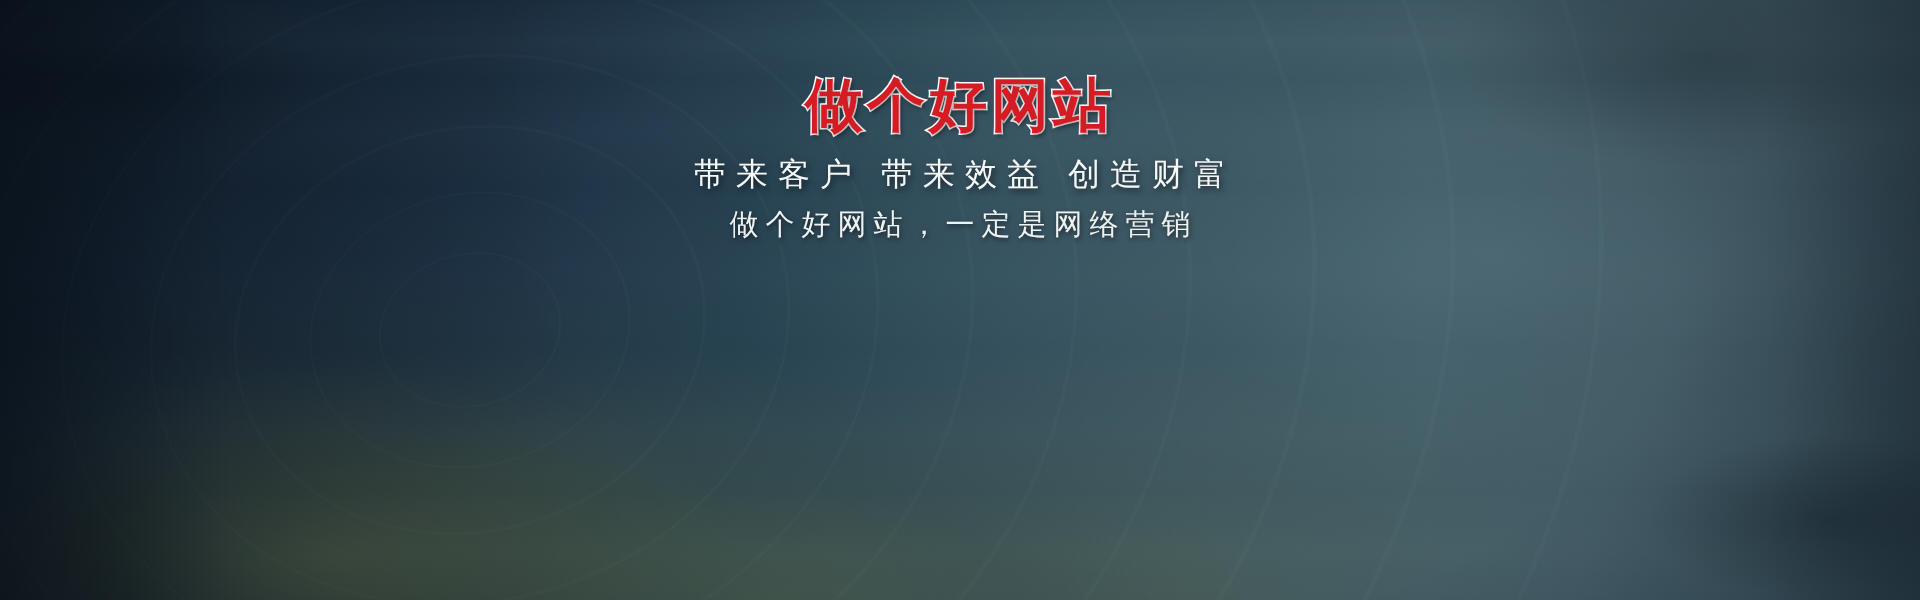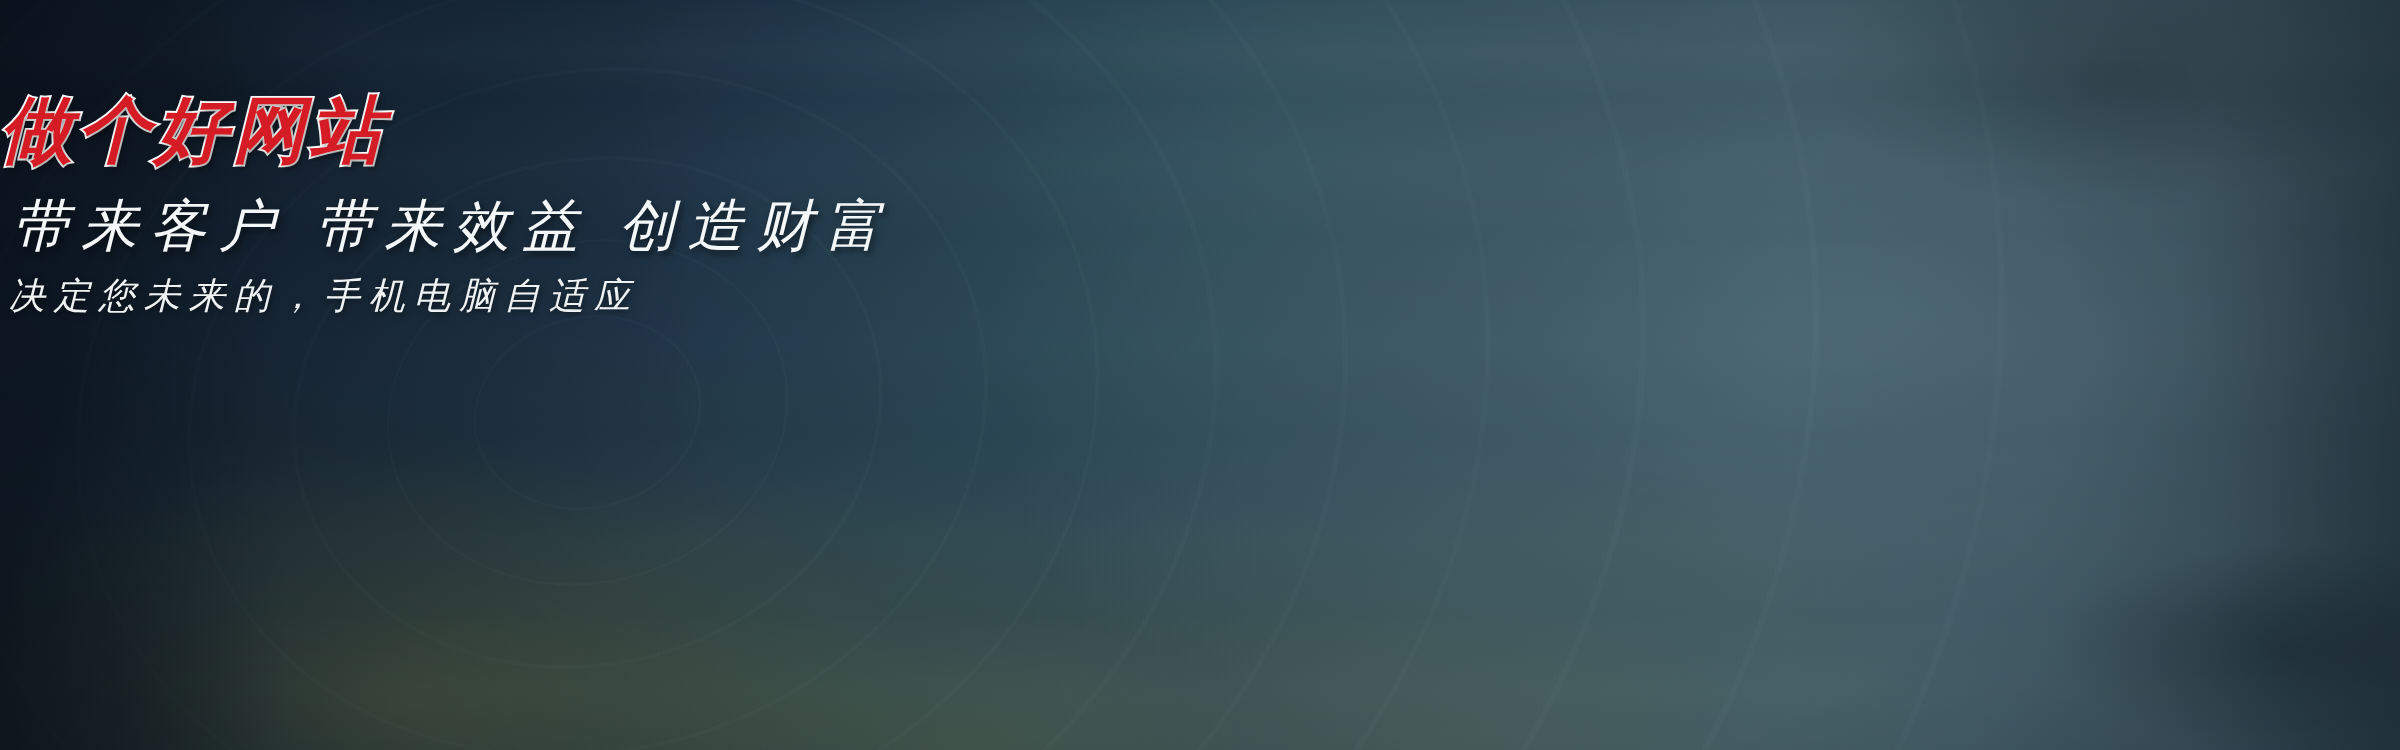--- a/index.html
+++ b/index.html
@@ -130,26 +130,25 @@
       radial-gradient(ellipse 340px 150px at 1700px 60px, rgba(12,24,32,0.28), rgba(12,24,32,0) 72%),
       radial-gradient(ellipse 240px 120px at 60px 560px, rgba(36,44,30,0.30), rgba(36,44,30,0) 72%);
   }
 
   
   #copy {
     position: absolute;
     inset: 0;
     display: flex;
     flex-direction: column;
-    align-items: flex-start;
+    align-items: center;
     justify-content: flex-start;
     padding-top: 76px;
     box-sizing: border-box;
     z-index: 5;
-    font-style: italic;
   }
 
   .line {
     white-space: nowrap;
     line-height: 1.0;
     font-weight: normal;
   }
 
   
   #line-headline {
@@ -160,21 +159,21 @@
     -webkit-text-stroke: 3px #ffffff;
     paint-order: stroke fill;
     text-shadow:
       0 0 2px rgba(255,255,255,0.9),
       2px 3px 5px rgba(0,0,0,0.45);
     margin-bottom: 24px;
   }
 
   
   #line-sub {
-    font-size: 45px;
+    font-size: 32px;
     color: #f4f7f8;
     letter-spacing: 10px;
     text-indent: 10px;
     text-shadow: 2px 3px 6px rgba(0,0,0,0.55);
     margin-bottom: 20px;
   }
 
   
   #line-main {
     font-size: 64px;
@@ -220,16 +219,16 @@
   <div id="bg-streaks" class="bg-layer"></div>
   <div id="bg-blotch" class="bg-layer"></div>
   <div id="bg-vignette" class="bg-layer"></div>
 
   <div id="copy">
     <div class="line" id="line-headline">做个好网站</div>
 
     <div class="line" id="line-sub">带来客户  带来效益  创造财富</div>
 
 
-    <div class="line" id="line-tagline">决定您未来的，手机电脑自适应</div>
+    <div class="line" id="line-tagline">做个好网站，一定是网络营销</div>
   </div>
 
 </div>
 
 </body></html>

